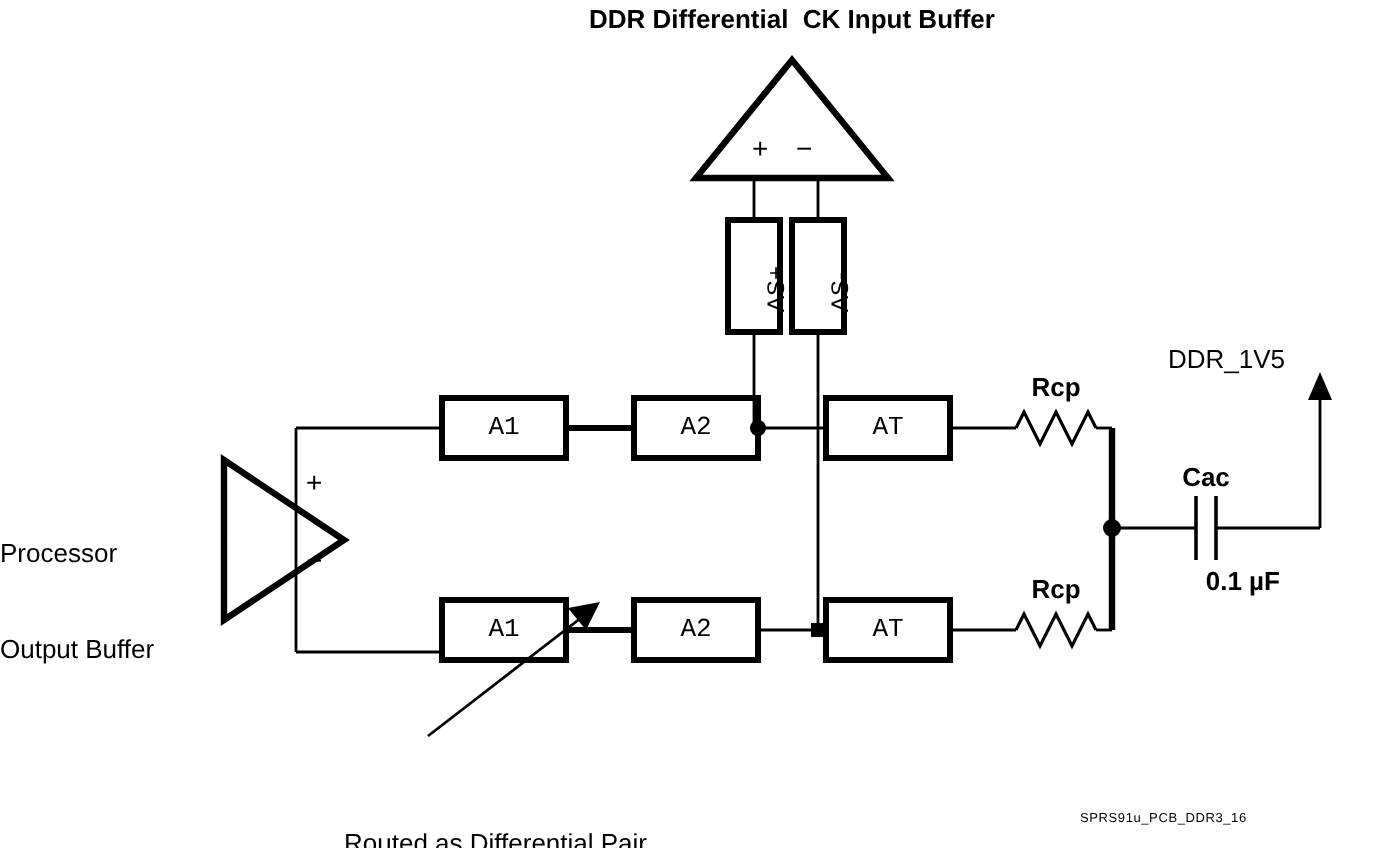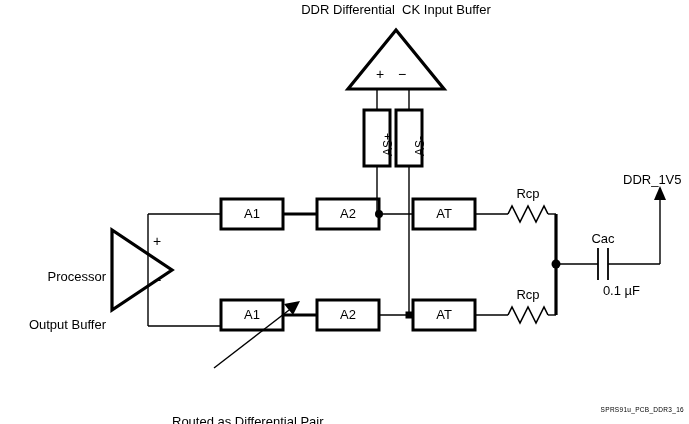--- a/index.html
+++ b/index.html
@@ -23,29 +23,29 @@
     width: 689px;
     height: 424px;
   }
   .lbl {
     position: absolute;
     font-family: "Liberation Sans", sans-serif;
     color: #000;
     white-space: pre;
     line-height: 1.25;
   }
-  .lbl-center { text-align: center; }
-  .lbl-right { text-align: right; }
+  .lbl-center { text-align: center; font-weight: bold; }
+  .lbl-right { text-align: left; }
   .t13 { font-size: 13px; }
   .t6  { font-size: 6.5px; letter-spacing: 0.3px; }
   .box-text {
     position: absolute;
     font-size: 13px;
     text-align: center;
-    font-family: Liberation Sans, sans-serif;
+    font-family: Liberation Mono, monospace;
   }
   .vert-text {
     position: absolute;
     font-size: 12px;
     font-family: "Liberation Sans", sans-serif;
     transform-origin: 0 0;
     white-space: pre;
   }
   .sign {
     position: absolute;
@@ -140,19 +140,19 @@
 
   <div class="lbl t13 lbl-center" style="left:470px; top:145px; width:132px;">
   </div>
 
   <div class="lbl t13 lbl-center" style="left:498px; top:186px; width:60px;">Rcp</div>
   <div class="lbl t13 lbl-center" style="left:498px; top:287px; width:60px;">Rcp</div>
 
   <div class="lbl t13 lbl-center" style="left:573px; top:231px; width:60px;">Cac</div>
   <div class="lbl t13 lbl-center" style="left:566px; top:283px; width:74px;text-align:right;">0.1 µF</div>
 
-  <div class="lbl t13" style="left:623px; top:172px;">DDR_1V5</div>
+  <div class="lbl t13" style="left:584px; top:172px;">DDR_1V5</div>
 
   <div class="lbl t13" style="left:172px; top:374px;margin-top:40px;">Routed as Differential Pair</div>
 
   <div class="lbl t6 lbl-right" style="left:540px; top:406px; width:144px;">SPRS91u_PCB_DDR3_16</div>
 
 </div>
 
 </body></html>

